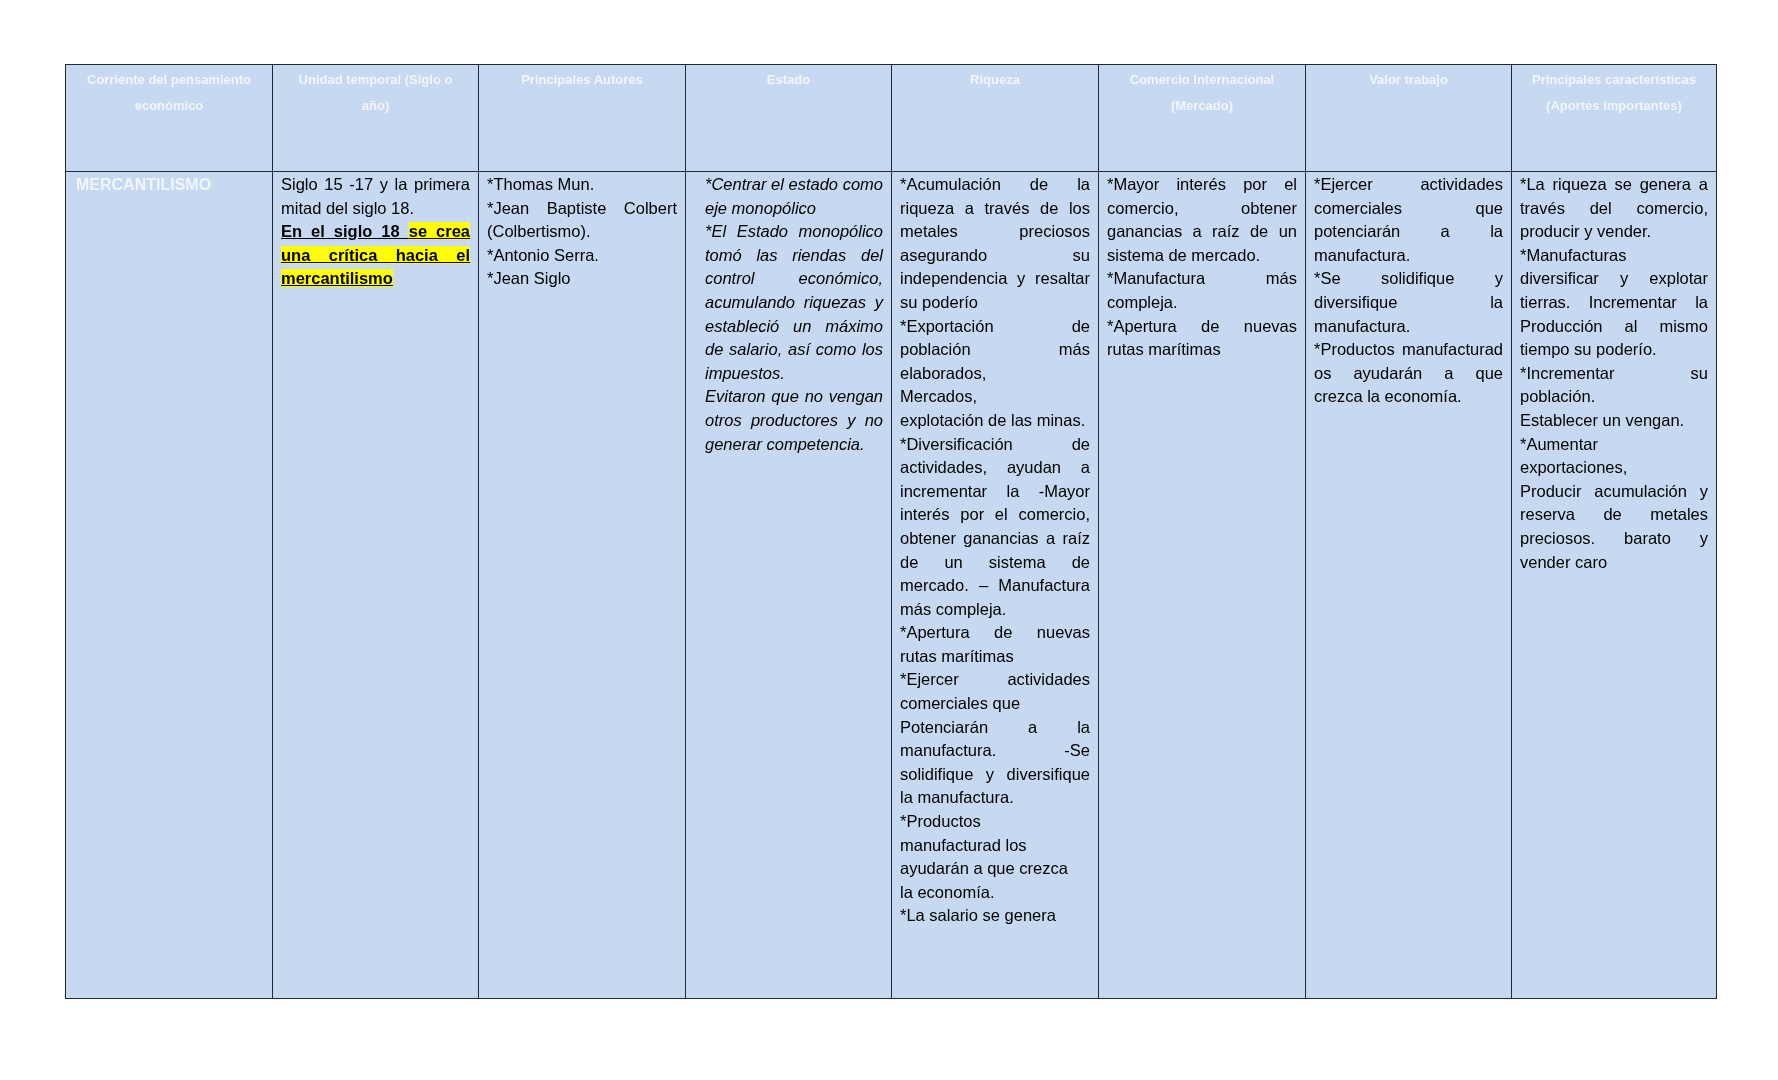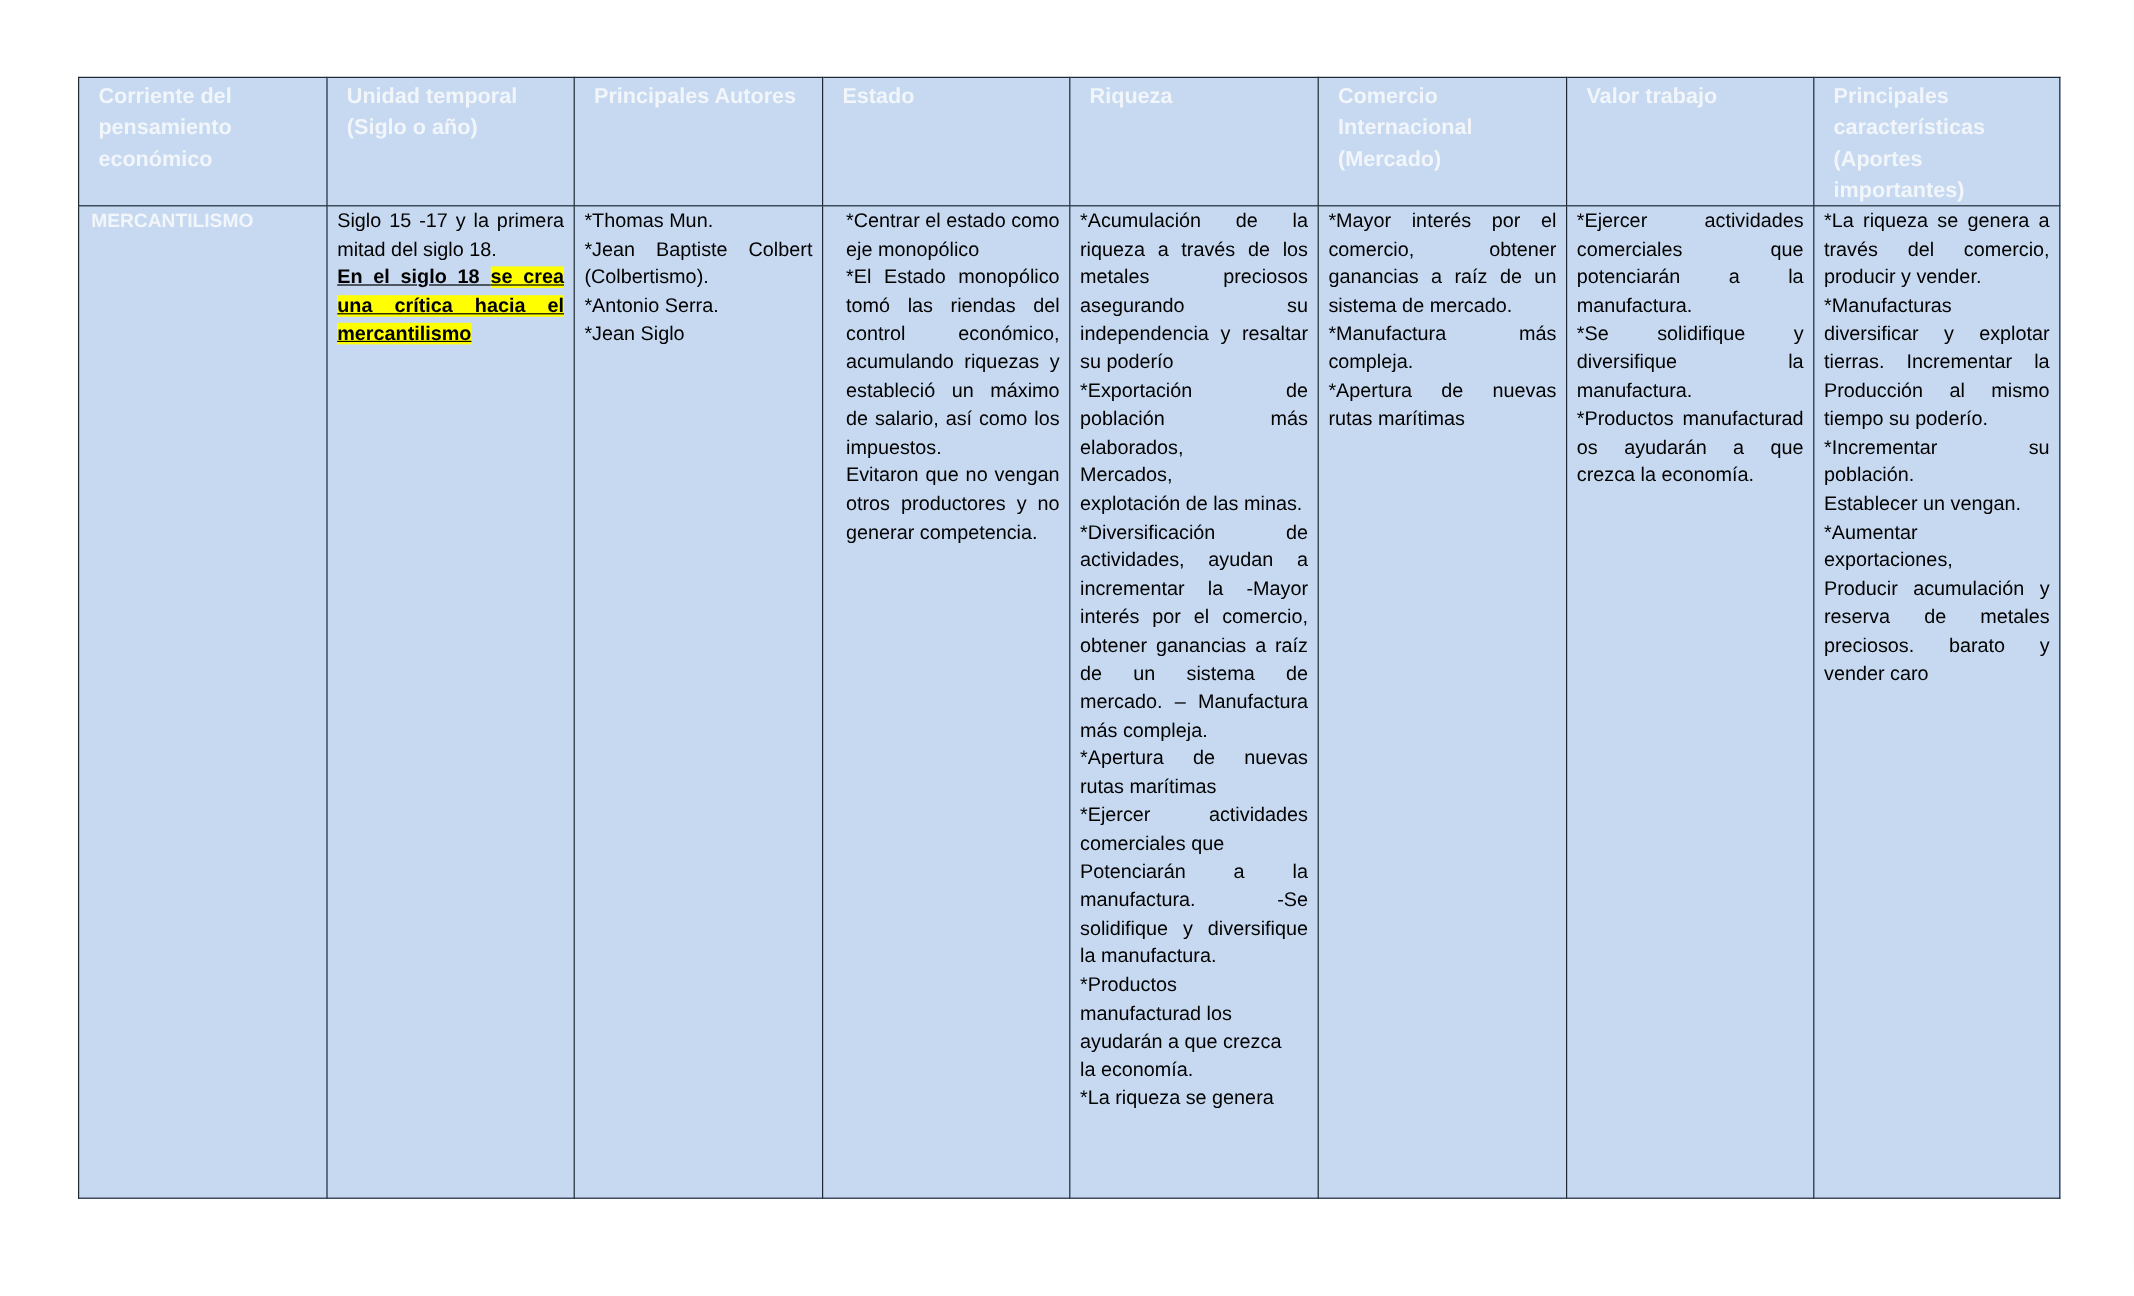--- a/index.html
+++ b/index.html
@@ -32,40 +32,40 @@
     }
     table.grid td, table.grid th {
       border: 1.5px solid #1f2a36;
       vertical-align: top;
       background: #c6d9f0;
     }
     table.grid th {
       height: 104px;
       color: #f2f6fb;
       font-weight: bold;
-      font-size: 18px;
+      font-size: 13px;
       line-height: 26px;
-      text-align: left;
+      text-align: center;
       padding: 2px 16px 0 16px;
     }
     table.grid td {
       color: #000000;
       font-size: 16.5px;
       line-height: 23.6px;
       padding: 1px 8px 0 8px;
       text-align: justify;
     }
     td.corriente {
       color: #f2f6fb !important;
       font-weight: bold;
       font-size: 16px !important;
       text-align: center;
       padding-left: 10px !important;
     }
-    td.estado-cell { padding-left: 19px !important; }
+    td.estado-cell { padding-left: 19px !important; font-style: italic; }
     .line { display: block; }
     .bold { font-weight: bold; text-decoration: underline; }
     .hl { background: #ffff00; }
   </style>
 </head>
 <body>
 
 <div class="page">
   <table class="grid">
     <colgroup>
@@ -118,21 +118,21 @@
           <span class="line">Mercados,</span>
           <span class="line">explotación de las minas.</span>
           <span class="line">*Diversificación de actividades, ayudan a incrementar la -Mayor interés por el comercio, obtener ganancias a raíz de un sistema de mercado. – Manufactura más compleja.</span>
           <span class="line">*Apertura de nuevas rutas marítimas</span>
           <span class="line">*Ejercer actividades comerciales que</span>
           <span class="line">Potenciarán a la manufactura. -Se solidifique y diversifique la manufactura.</span>
           <span class="line">*Productos</span>
           <span class="line">manufacturad los</span>
           <span class="line">ayudarán a que crezca</span>
           <span class="line">la economía.</span>
-          <span class="line">*La riqueza se genera</span>
+          <span class="line">*La salario se genera</span>
         </td>
 
         <td>
           <span class="line">*Mayor interés por el comercio, obtener ganancias a raíz de un sistema de mercado.</span>
           <span class="line">*Manufactura más compleja.</span>
           <span class="line">*Apertura de nuevas rutas marítimas</span>
         </td>
 
         <td>
           <span class="line">*Ejercer actividades comerciales que potenciarán a la manufactura.</span>

